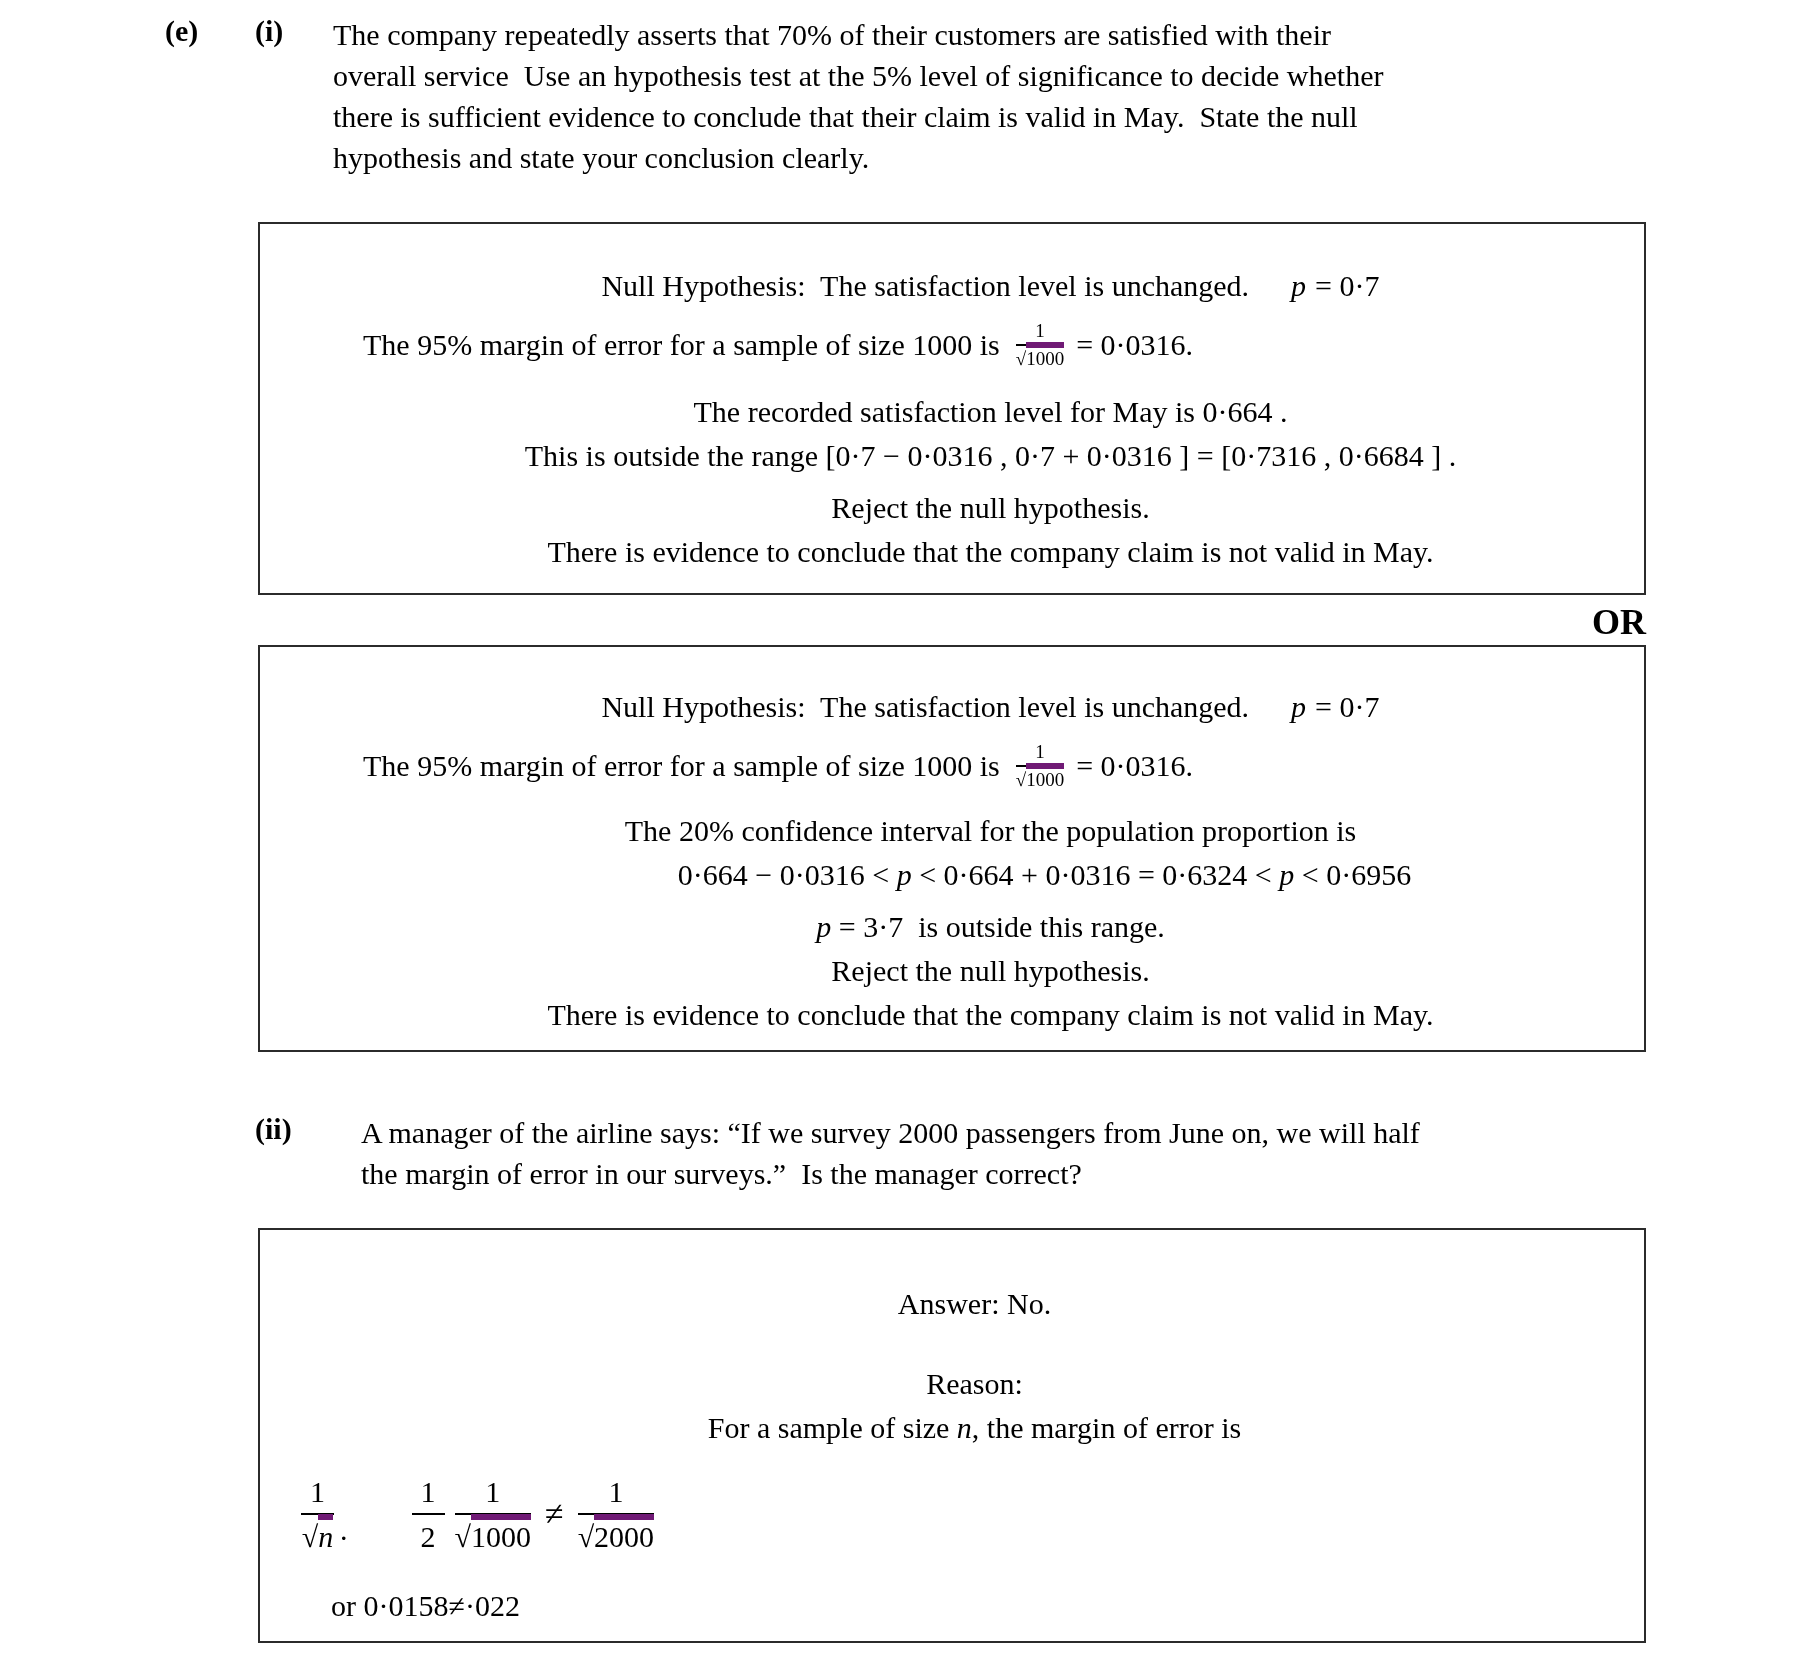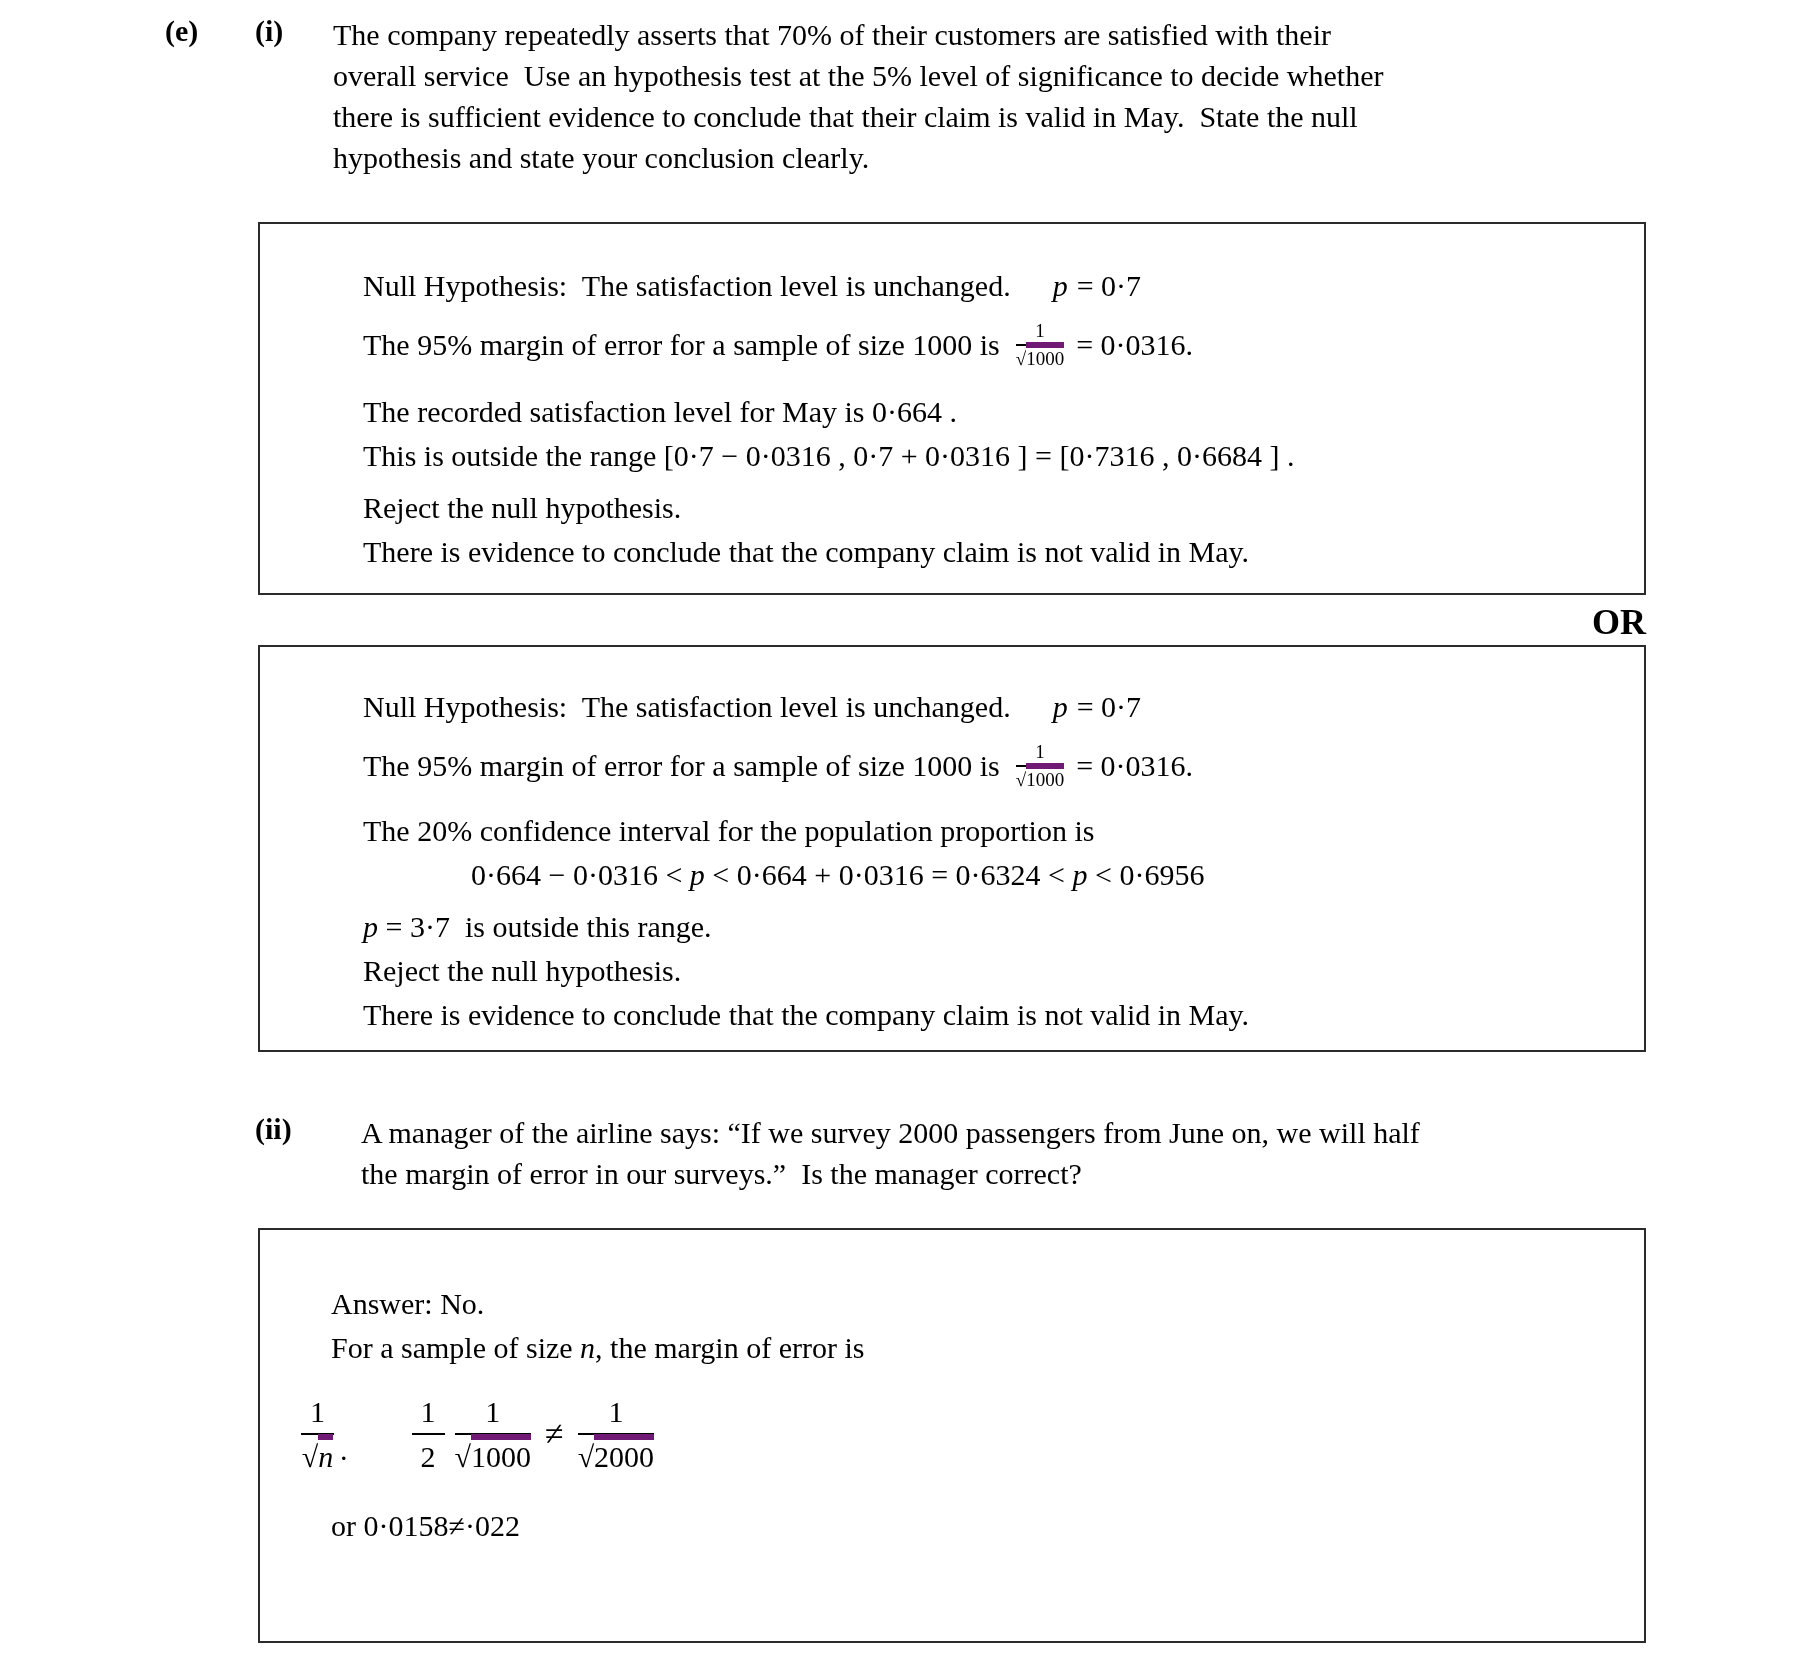--- a/index.html
+++ b/index.html
@@ -18,21 +18,21 @@
   .lab-i{width:78px;font-weight:bold;flex:0 0 auto;}
   .lab-ii{width:78px;font-weight:bold;flex:0 0 auto;}
   .qlines{width:1240px;line-height:41px;}
   .q2lines{width:1300px;line-height:41px;}
 
   
   .box{position:absolute;left:258px;width:1388px;border:2px solid #2b2b2b;box-sizing:border-box;background:#ffffff;}
   #box1{top:222px;height:373px;padding:40px 26px 0 103px;}
   #box2{top:645px;height:407px;padding:38px 26px 0 103px;}
   #box3{top:1228px;height:415px;padding:52px 26px 0 71px;}
-  .bline{line-height:44px;}
+  .bline{line-height:44px;text-align:center;}
   .mt8{margin-top:8px;}
   .mt10{margin-top:10px;}
   .mt36{margin-top:36px;}
   .gap40{margin-left:42px;}
   .gap9{margin-left:9px;}
   .indent{margin-left:108px;}
 
   
   .fracline{display:flex;align-items:center;height:70px;margin-top:2px;}
   .ifrac{display:inline-block;text-align:center;font-size:19px;line-height:1.15;margin:0 12px 0 16px;}
@@ -116,20 +116,21 @@
   <div class="qblock" id="q2">
     <div class="lab-ii" data-bind="question_ii.sub_label">(ii)</div>
     <div class="q2lines">
       <div data-bind="question_ii.lines.0">A manager of the airline says: “If we survey 2000 passengers from June on, we will half</div>
       <div data-bind="question_ii.lines.1">the margin of error in our surveys.”  Is the manager correct?</div>
     </div>
   </div>
 
   <div class="box" id="box3">
     <div class="bline" data-bind="box3.answer">Answer: No.</div>
+    <div class="bline mt36" data-bind="box3.reason_label">Reason:</div>
     <div class="bline">
       <span data-bind="box3.reason_before">For a sample of size </span><span class="it" data-bind="box3.reason_var">n</span><span data-bind="box3.reason_after">, the margin of error is</span>
     </div>
     <div class="mathrow">
       <span class="bfrac">
         <span class="fn" data-bind="box3.math.f1_num">1</span>
         <span class="fd"><span data-bind="box3.math.f1_root">√</span><span class="vin it" data-bind="box3.math.f1_val">n</span></span>
       </span>
       <span class="dot-low" data-bind="box3.math.dot">.</span>
       <span class="bfrac gapL">

